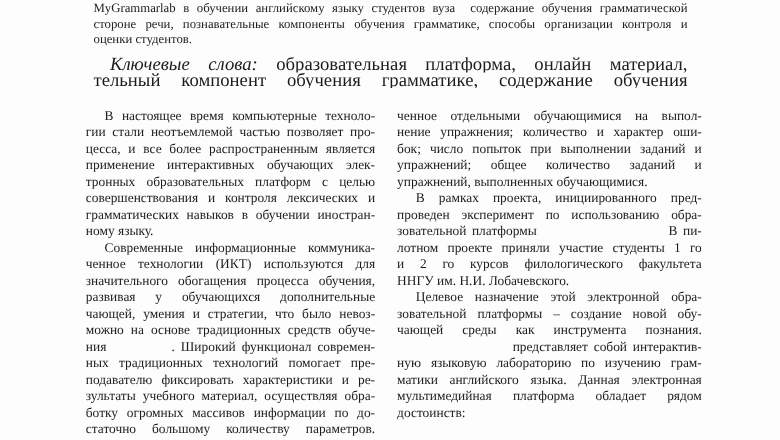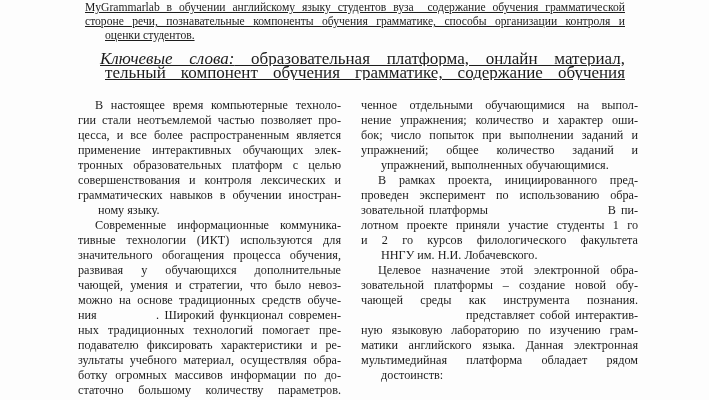--- a/index.html
+++ b/index.html
@@ -13,30 +13,30 @@
     background: #fdfdfd; color: #1c1c1c; overflow: hidden;
   }
   .abstract-block {
     position: absolute; left: 85px; top: 1px; width: 540px;
     font-size: 11.6px; line-height: 14.2px;
   }
   .keywords-block {
     position: absolute; left: 85px; top: 52px; width: 540px;
     font-size: 17px; line-height: 14.2px;
   }
-  .abstract-block .jline, .keywords-block .jline { height: 14.2px; overflow: hidden; text-decoration: underline; }
+  .abstract-block .jline, .keywords-block .jline { height: 14.2px; overflow: hidden; }
   .col {
     position: absolute; top: 98px;
     font-size: 12.2px; line-height: 15px;
   }
   .col-left  { left: 78px;  width: 263px; }
   .col-right { left: 361px; width: 277px; }
   .col .jline { height: 15px; overflow: hidden; }
   .jline { text-align: justify; text-align-last: justify; }
-  .jline.last { text-align-last: left; margin-left: 20px; }
+  .jline.last { text-align-last: left; }
   .jline.indent { text-indent: 17px; }
   .kw-indent { text-indent: 15px; }
   .italic { font-style: italic; }
 </style>
 </head>
 <body>
 
 <div class="page">
 
   <section class="abstract-block">
@@ -53,21 +53,21 @@
   <section class="col col-left">
       <div class="jline indent">В настоящее время компьютерные техноло-</div>
       <div class="jline">гии стали неотъемлемой частью позволяет про-</div>
       <div class="jline">цесса, и все более распространенным является</div>
       <div class="jline">применение интерактивных обучающих элек-</div>
       <div class="jline">тронных образовательных платформ с целью</div>
       <div class="jline">совершенствования и контроля лексических и</div>
       <div class="jline">грамматических навыков в обучении иностран-</div>
       <div class="jline last">ному языку.</div>
       <div class="jline indent">Современные информационные коммуника-</div>
-      <div class="jline">тивные технологии (ИКТ) используются для</div>
+      <div class="jline">ченное технологии (ИКТ) используются для</div>
       <div class="jline">значительного обогащения процесса обучения,</div>
       <div class="jline">развивая у обучающихся дополнительные</div>
       <div class="jline">чающей, умения и стратегии, что было невоз-</div>
       <div class="jline">можно на основе традиционных средств обуче-</div>
       <div class="jline">ния&nbsp;&nbsp;&nbsp;&nbsp;&nbsp;&nbsp;&nbsp;&nbsp;&nbsp;&nbsp;&nbsp;. Широкий функционал современ-</div>
       <div class="jline">ных традиционных технологий помогает пре-</div>
       <div class="jline">подавателю фиксировать характеристики и ре-</div>
       <div class="jline">зультаты учебного материал, осуществляя обра-</div>
       <div class="jline">ботку огромных массивов информации по до-</div>
       <div class="jline">статочно большому количеству параметров.</div>

